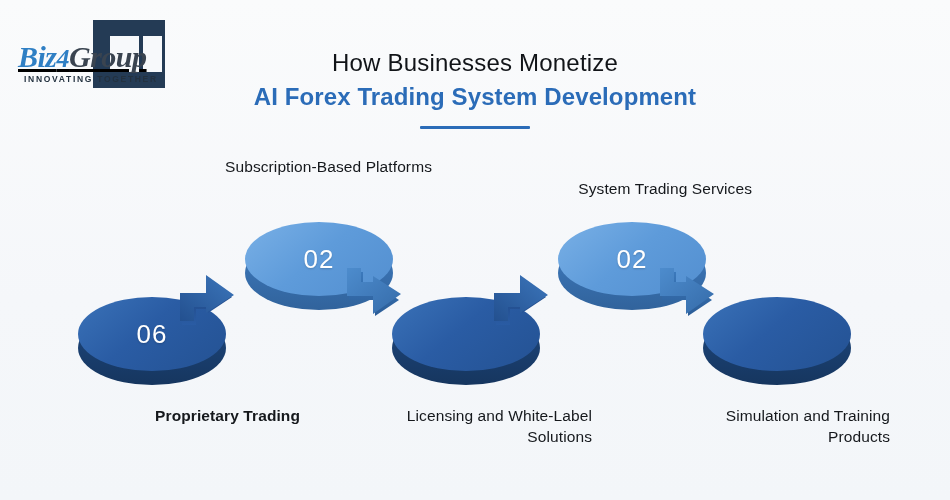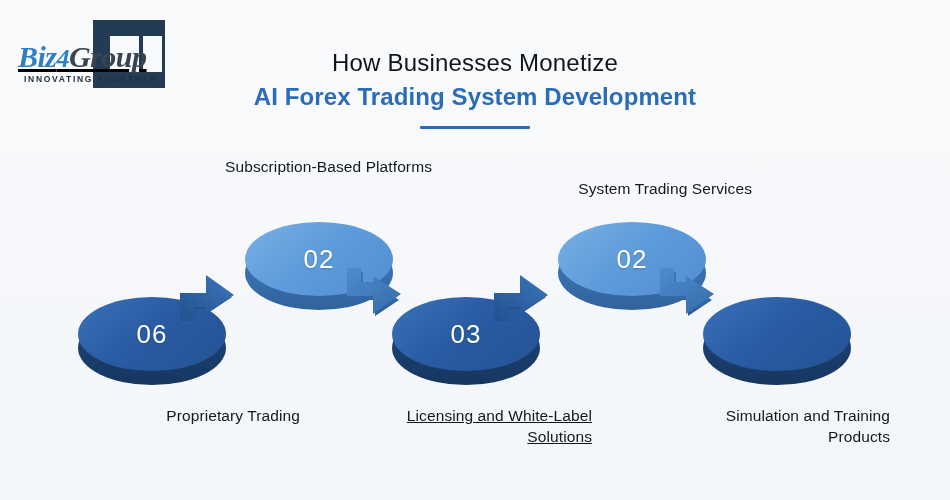--- a/index.html
+++ b/index.html
@@ -145,21 +145,21 @@
               <linearGradient id="ag1b" x1="0" y1="0" x2="0" y2="1">
                 <stop offset="0" stop-color="#1c4078"></stop>
                   <stop offset="1" stop-color="#2a5ca4"></stop>
               </linearGradient>
             </defs>
             <polygon points="8,62 8,34 34,34 34,18 58,34 34,50 34,46 22,46 22,62" fill="url(#ag1b)"></polygon>
             <polygon points="6,58 6,30 32,30 32,12 60,32 32,50 32,44 20,44 20,58" fill="url(#ag1)"></polygon>
           </svg>
         </div>
       </div>
-      <div class="label label-below" style="left:-78px; top:108px; width:300px;">Proprietary Trading</div>
+      <div class="label label-below" style="left:-78px; top:108px; width:300px;font-weight:bold;">Proprietary Trading</div>
     </div>
 
     <div class="step" style="left:245px; top:222px;">
       <div class="disc light">
         <div class="side"></div>
         <div class="top"></div>
         <div class="num">02</div>
         <div class="arrow arrow-down">
           <svg viewBox="0 0 70 70" xmlns="http://www.w3.org/2000/svg">
             <defs>
@@ -177,29 +177,28 @@
           </svg>
         </div>
       </div>
       <div class="label label-above" style="left:-38px; top:-66px; width:225px;">Subscription-Based Platforms</div>
     </div>
 
     <div class="step" style="left:392px; top:297px;">
       <div class="disc dark">
         <div class="side"></div>
         <div class="top"></div>
-        <div class="num">03</div>
         <div class="arrow arrow-up">
           <svg viewBox="0 0 70 70" xmlns="http://www.w3.org/2000/svg">
             <polygon points="8,62 8,34 34,34 34,18 58,34 34,50 34,46 22,46 22,62" fill="url(#ag1b)"></polygon>
             <polygon points="6,58 6,30 32,30 32,12 60,32 32,50 32,44 20,44 20,58" fill="url(#ag1)"></polygon>
           </svg>
         </div>
       </div>
-      <div class="label label-below" style="left:-50px; top:108px; width:250px;text-decoration:underline;">Licensing and White-Label Solutions</div>
+      <div class="label label-below" style="left:-50px; top:108px; width:250px;">Licensing and White-Label Solutions</div>
     </div>
 
     <div class="step" style="left:558px; top:222px;">
       <div class="disc light">
         <div class="side"></div>
         <div class="top"></div>
         <div class="num">02</div>
         <div class="arrow arrow-down">
           <svg viewBox="0 0 70 70" xmlns="http://www.w3.org/2000/svg">
             <polygon points="8,8 8,36 34,36 34,52 58,36 34,20 34,24 22,24 22,8" fill="url(#ag2b)"></polygon>

